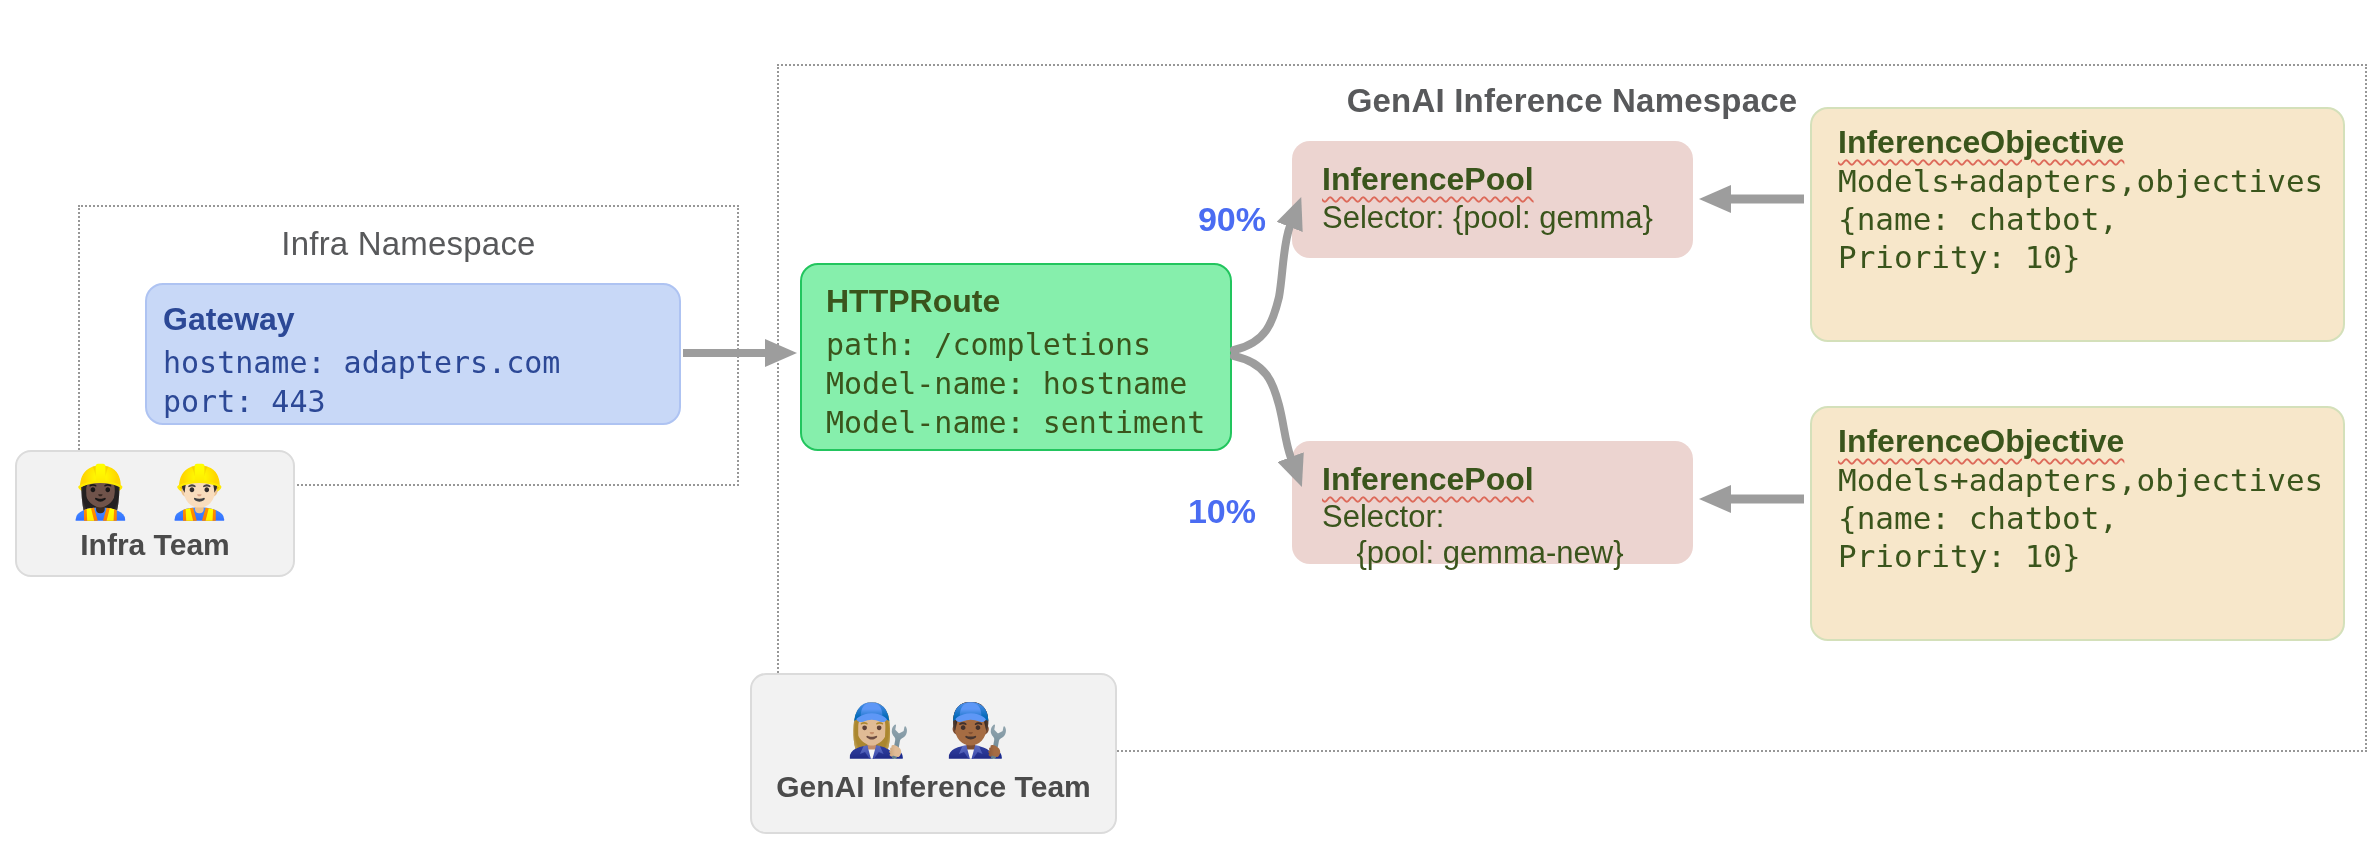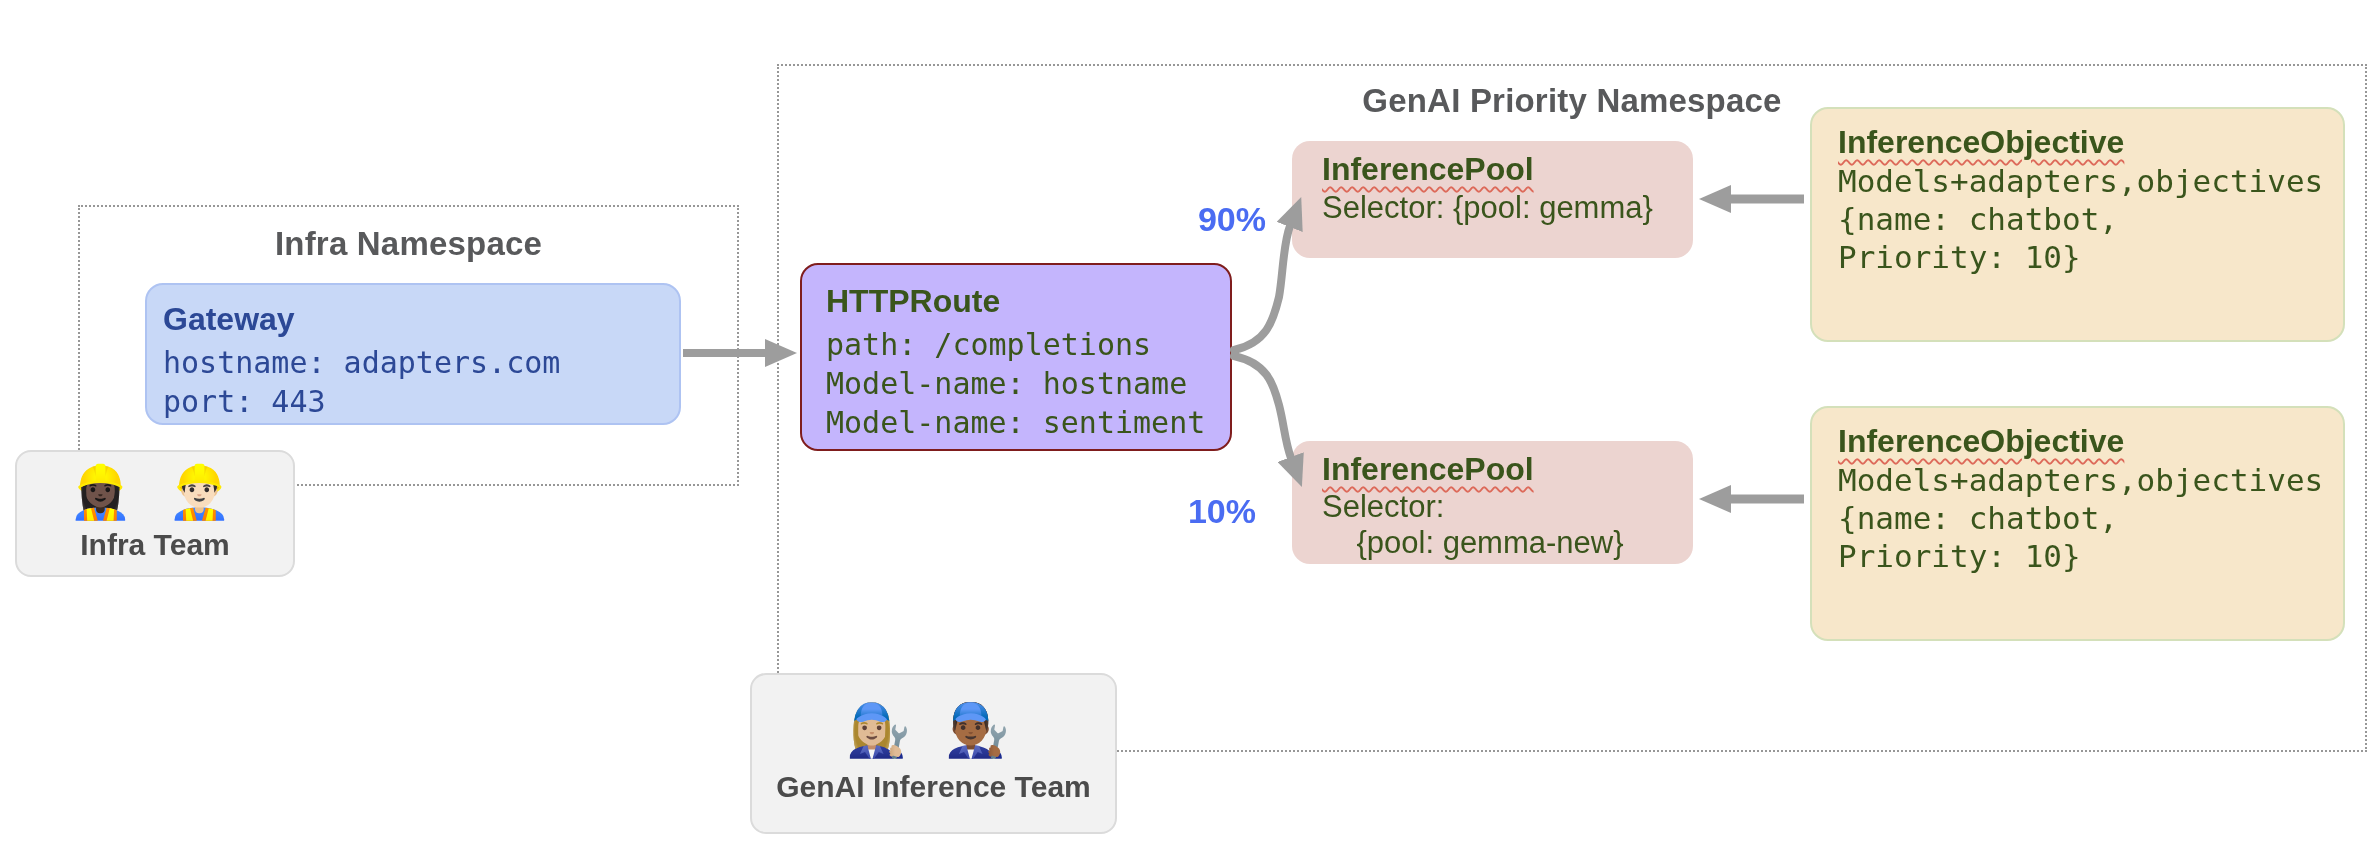--- a/index.html
+++ b/index.html
@@ -17,21 +17,21 @@
     background: transparent;
   }
   .ns-title {
     position: absolute;
     left: 0; right: 0;
     text-align: center;
     color: #58595b;
     font-size: 33px;
     letter-spacing: 0.2px;
   }
-  .ns-title.regular { font-weight: 700; }
+  .ns-title.regular { font-weight: 400; }
   .ns-title.bold { font-weight: 700; }
   .node {
     position: absolute;
     border-radius: 18px;
     box-sizing: border-box;
   }
   .node-title {
     font-weight: 700;
     font-size: 32px;
     line-height: 40px;
@@ -56,29 +56,29 @@
   }
   .gateway-node {
     left: 145px; top: 283px; width: 536px; height: 142px;
     background: #c8d8f7;
     border: 2px solid #aec3f2;
     padding: 14px 16px;
     color: #2c4896;
   }
   .route-node {
     left: 800px; top: 263px; width: 432px; height: 188px;
-    background: #c4b5fd;
-    border: 2px solid #7f1d1d;
+    background: #86efac;
+    border: 2px solid #22c55e;
     padding: 16px 24px;
     color: #3a551c;
   }
   .pool-node {
     background: #ecd4d0;
     border: none;
-    padding: 8px 30px;
+    padding: 18px 30px;
     color: #3a551c;
   }
   .pool-top-node { left: 1292px; top: 141px; width: 401px; height: 117px; }
   .pool-bottom-node { left: 1292px; top: 441px; width: 401px; height: 123px; }
   .objective-node {
     background: #f7e7ca;
     border: 2px solid #d4e0ba;
     padding: 13px 26px;
     color: #3a551c;
     width: 535px; height: 235px;
@@ -131,21 +131,21 @@
 </head>
 <body>
 
 <div id="canvas">
 
   <div class="namespace" style="left:78px; top:205px; width:657px; height:277px;">
     <div class="ns-title regular" style="top:18px;">Infra Namespace</div>
   </div>
 
   <div class="namespace" style="left:777px; top:64px; width:1586px; height:684px;">
-    <div class="ns-title bold" style="top:16px;">GenAI Priority Namespace</div>
+    <div class="ns-title bold" style="top:16px;">GenAI Inference Namespace</div>
   </div>
 
   <div class="node gateway-node">
     <div class="node-title title-gap">Gateway</div>
     <div class="mono">hostname: adapters.com</div>
     <div class="mono">port: 443</div>
   </div>
 
   <div class="node route-node">
     <div class="node-title title-gap">HTTPRoute</div>

